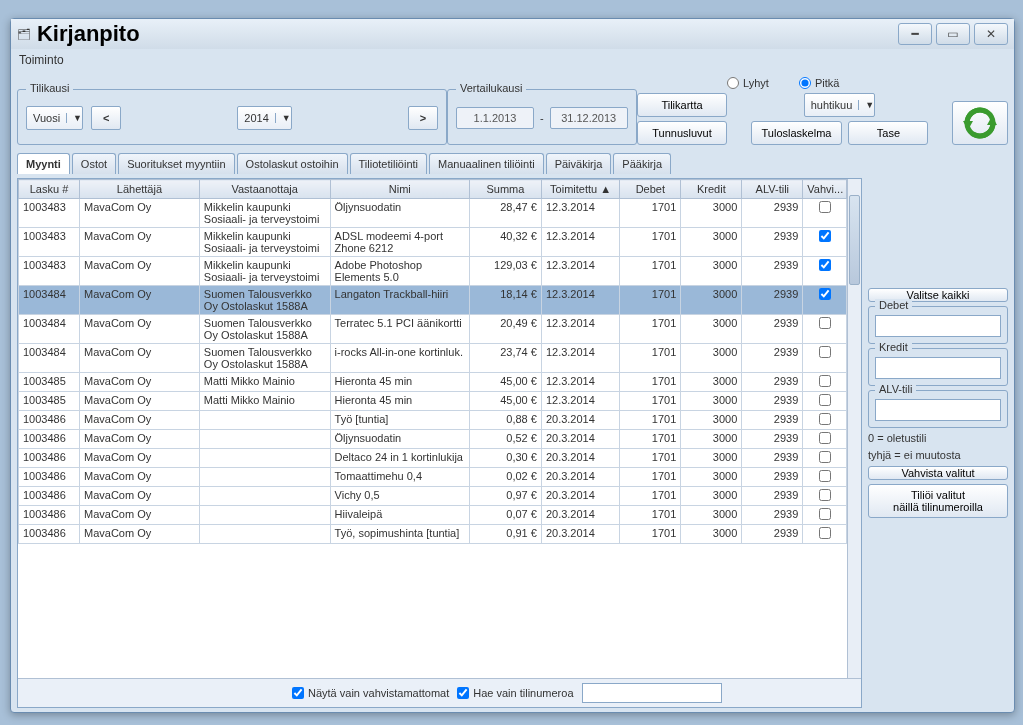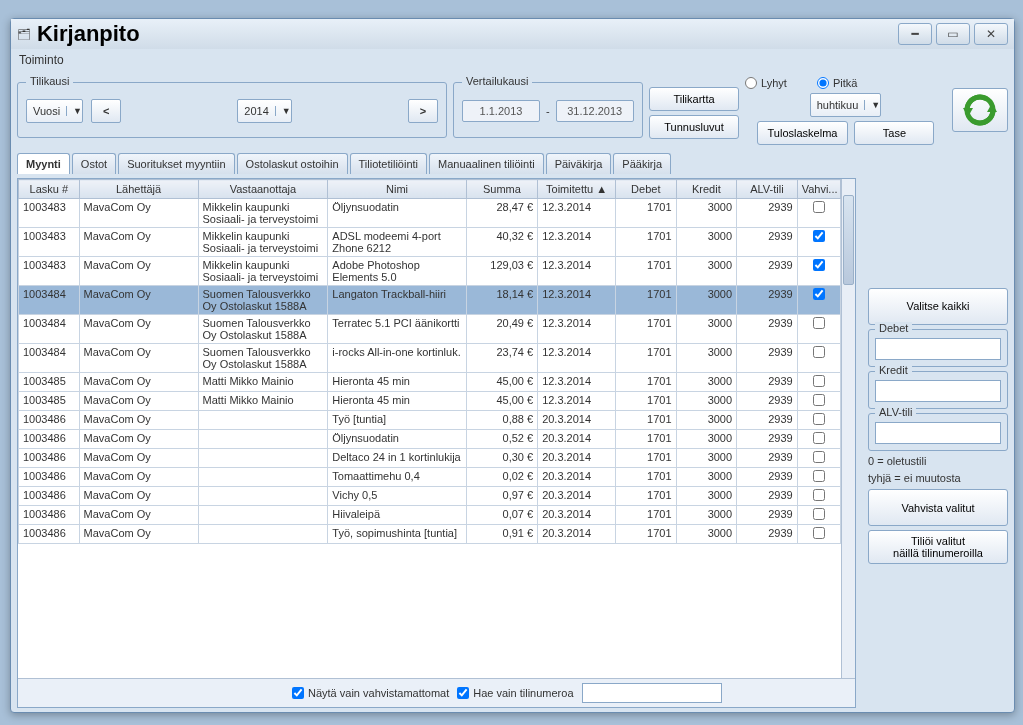--- a/index.html
+++ b/index.html
@@ -5,54 +5,54 @@
 * { box-sizing: border-box; margin: 0; padding: 0; }
 body { font-family: Verdana, Arial, sans-serif; font-size: 11px; color: #333; background: #a8c0d8; width: 1023px; height: 725px; overflow: hidden; position: relative; }
 .window { position: absolute; top: 18px; left: 10px; right: 8px; bottom: 12px; background: #d8e4f0; border: 1px solid #6a8cb0; border-radius: 4px; box-shadow: 0 2px 8px rgba(0,0,0,0.3); display: flex; flex-direction: column; }
 .titlebar { display: flex; align-items: center; justify-content: space-between; padding: 2px 6px; background: linear-gradient(#e8f0f8, #d0dce8); }
 .title-left { display: flex; align-items: center; gap: 6px; }
 .title-text { font-size: 22px; font-weight: bold; color: #000; }
 .win-controls { display: flex; gap: 4px; }
 .win-btn { width: 34px; height: 22px; background: linear-gradient(#f4f8fc, #d0dce8); border: 1px solid #8aa8c8; border-radius: 3px; display: flex; align-items: center; justify-content: center; font-size: 12px; color: #444; }
 .menubar { padding: 4px 8px; font-size: 12px; }
 .content { flex: 1; display: flex; flex-direction: column; padding: 4px 6px; gap: 4px; min-height: 0; }
-.top-panels { display: flex; gap: 6px; align-items: center; }
+.top-panels { display: flex; align-items: flex-end; }
 .fieldset { border: 1px solid #8aa8c8; border-radius: 3px; padding: 10px 8px 8px; position: relative; background: #d8e4f0; }
 .fieldset-legend { position: absolute; top: -8px; left: 8px; background: #d8e4f0; padding: 0 4px; font-size: 11px; color: #333; }
 .tilikausi { flex: 0 0 430px; display: flex; align-items: center; gap: 8px; height: 56px; }
 .dropdown { display: inline-flex; align-items: center; border: 1px solid #8aa8c8; background: linear-gradient(#fff,#e8eef6); height: 24px; border-radius: 2px; }
 .dropdown span { padding: 0 6px; font-size: 11px; }
 .dropdown .arrow { width: 16px; text-align: center; border-left: 1px solid #8aa8c8; font-size: 9px; }
 .nav-btn { width: 30px; height: 24px; background: linear-gradient(#fff,#e0e8f2); border: 1px solid #8aa8c8; border-radius: 2px; display: inline-flex; align-items: center; justify-content: center; font-weight: bold; }
 .vertailukausi { flex: 0 0 190px; display: flex; align-items: center; gap: 6px; height: 56px; }
 .date-input { width: 78px; height: 22px; background: #eef2f8; border: 1px solid #8aa8c8; border-radius: 2px; padding: 0 4px; font-size: 11px; color: #555; text-align: center; }
 .right-group { display: flex; flex-direction: column; gap: 4px; align-items: flex-start; }
 .btn { height: 24px; background: linear-gradient(#fff,#e0e8f2); border: 1px solid #8aa8c8; border-radius: 3px; padding: 0 10px; font-size: 11px; display: inline-flex; align-items: center; justify-content: center; }
 .radio-row { display: flex; gap: 30px; align-items: center; font-size: 11px; }
 .radio-row label { display: flex; align-items: center; gap: 4px; }
 .right-col2 { display: flex; flex-direction: column; gap: 4px; }
 .right-col2-row { display: flex; gap: 6px; }
 .refresh-btn { width: 56px; height: 44px; background: linear-gradient(#fff,#e0e8f2); border: 1px solid #8aa8c8; border-radius: 3px; display: flex; align-items: center; justify-content: center; }
 .tabs { display: flex; gap: 2px; margin-top: 4px; }
 .tab { background: linear-gradient(#f0f5fb,#d6e0ec); border: 1px solid #8aa8c8; border-bottom: none; border-radius: 3px 3px 0 0; padding: 4px 8px; font-size: 11px; }
 .tab.active { background: #fff; font-weight: bold; }
-.body-split { flex: 1; display: flex; gap: 12px; min-height: 0; }
+.body-split { flex: 1; display: flex; gap: 6px; min-height: 0; }
 .table-wrap { flex: 1; display: flex; flex-direction: column; border: 1px solid #8aa8c8; background: #fff; min-height: 0; }
 .table-scroll { flex: 1; overflow: auto; }
 table { width: 100%; border-collapse: collapse; font-size: 11px; table-layout: fixed; }
 thead th { background: linear-gradient(#eef2f8,#d8e2ee); border: 1px solid #b0c0d4; padding: 3px 4px; font-weight: normal; position: sticky; top: 0; z-index: 2; white-space: nowrap; overflow: hidden; }
 tbody td { border: 1px solid #c8d4e2; padding: 2px 4px; vertical-align: top; overflow: hidden; }
 tbody tr.selected td { background: #9ab8d8; }
 .col-lasku{width:56px;} .col-lah{width:110px;} .col-vas{width:120px;} .col-nimi{width:128px;} .col-sum{width:66px;text-align:right;} .col-toi{width:72px;} .col-deb{width:56px;text-align:right;} .col-kre{width:56px;text-align:right;} .col-alv{width:56px;text-align:right;} .col-vah{width:40px;text-align:center;}
 td.num{text-align:right;}
 td.ctr{text-align:center;}
 .bottom-bar { display: flex; align-items: center; gap: 8px; padding: 4px 6px; border-top: 1px solid #b0c0d4; background: #eaf0f8; }
 .bottom-bar label { display: flex; align-items: center; gap: 4px; font-size: 11px; }
 .side-panel { width: 140px; display: flex; flex-direction: column; gap: 4px; padding-top: 110px; }
-.side-btn { width: 100%; height: 37px; background: linear-gradient(#fff,#e0e8f2); border: 1px solid #8aa8c8; border-radius: 3px; font-size: 11px; text-align: center; display: flex; flex-direction: column; justify-content: center; line-height: 1.1; }
+.side-btn { width: 100%; height: 14px; background: linear-gradient(#fff,#e0e8f2); border: 1px solid #8aa8c8; border-radius: 3px; font-size: 11px; text-align: center; display: flex; flex-direction: column; justify-content: center; line-height: 1.1; }
 .side-btn.two { height: 34px; }
 .side-fieldset { border: 1px solid #8aa8c8; border-radius: 3px; padding: 8px 6px 6px; position: relative; }
 .side-fieldset .lg { position: absolute; top: -8px; left: 6px; background: #d8e4f0; padding: 0 4px; font-size: 11px; }
 .side-input { width: 100%; height: 22px; border: 1px solid #8aa8c8; background: #fff; }
 .scrollbar-fake { width: 14px; background: #e8eef6; border-left: 1px solid #b0c0d4; position: relative; }
 .thumb { position: absolute; top: 16px; left: 1px; right: 1px; height: 90px; background: linear-gradient(#d8e4f0,#b8c8dc); border: 1px solid #9ab0c8; border-radius: 2px; }
 input[type=checkbox]{width:12px;height:12px;}
 input[type=radio]{width:12px;height:12px;}
 .hint { font-size: 11px; color: #333; line-height: 1.2; }
 .search-input { width: 140px; height: 20px; border: 1px solid #8aa8c8; background: #fff; padding: 0 4px; }

